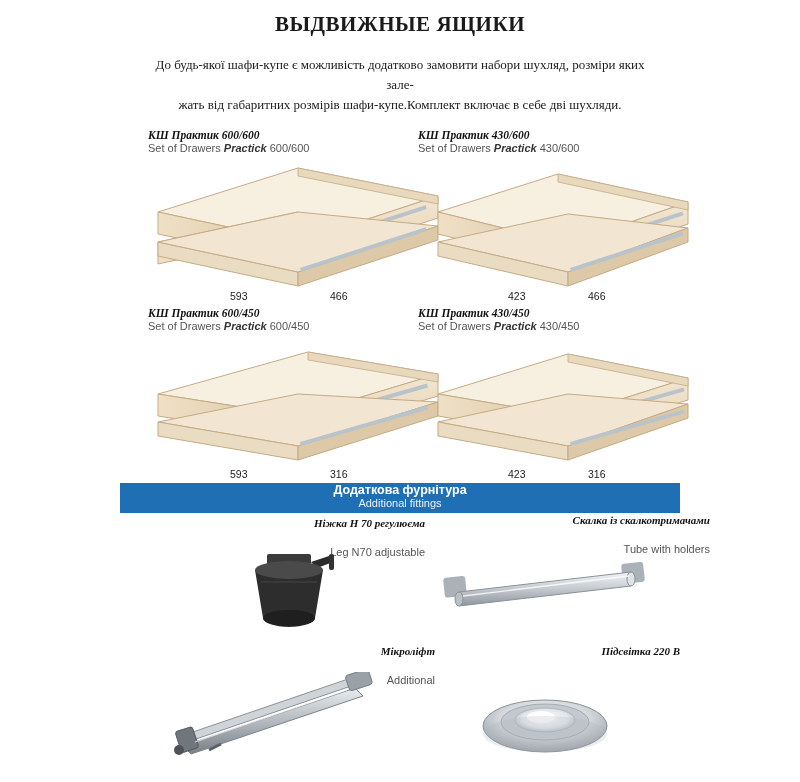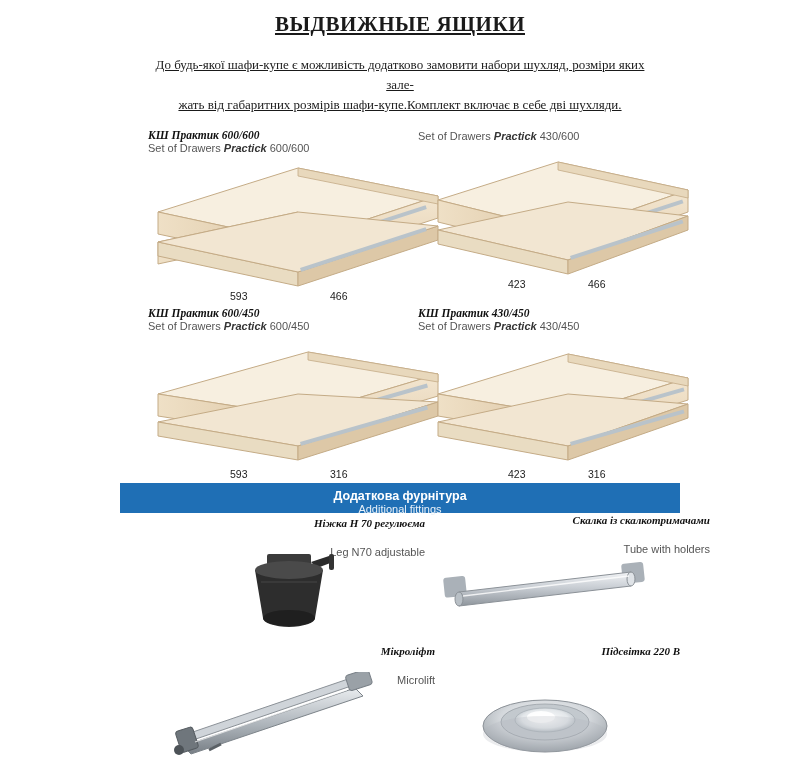--- a/index.html
+++ b/index.html
@@ -4,21 +4,21 @@
 <style>
   html,body{margin:0;padding:0;}
   body{
     width:800px;height:782px;
     background:#ffffff;
     font-family:"Liberation Sans", sans-serif;
     color:#1a1a1a;
     position:relative;
     overflow:hidden;
   }
-  .page{position:relative;width:800px;height:641px;text-decoration:underline;}
+  .page{position:relative;width:800px;height:641px;}
 
   .title{
     text-align:center;
     font-family:"Liberation Serif", serif;
     font-weight:bold;
     font-size:21px;
     letter-spacing:.5px;
     padding-top:12px;
   }
 
@@ -70,21 +70,21 @@
   .banner{
     position:absolute;
     left:120px;top:483px;
     width:560px;height:30px;
     background:#1f6fb5;
     color:#ffffff;
     text-align:center;
   }
   .banner .b1{
     font-size:12.5px;font-weight:bold;
-    padding-top:6px;line-height:1.15;
+    padding-top:0;line-height:1.15;
   }
   .banner .b2{
     font-size:11px;line-height:1.1;
     color:#e8f1f9;
   }
 
   
   .fit{position:absolute;text-align:right;}
   .fit .f1{
     font-family:"Liberation Serif", serif;
@@ -149,20 +149,21 @@
           <rect x="152" y="108" width="132" height="4" fill="#b9c3ca" transform="rotate(-18 152 108)"></rect>
         </svg>
       </div>
       <div class="dims">
         <span class="dimnum" style="left:82px;">593</span>
         <span class="dimnum" style="left:182px;">466</span>
       </div>
     </div>
 
     <div class="cell" style="left:418px;top:0px;">
+      <div class="lbl1">КШ Практик 430/600</div>
       <div class="lbl2"><span>Set of Drawers </span><i>Practick</i><span> 430/600</span></div>
       <div class="art">
         <svg width="300" height="128" viewBox="0 0 300 128">
           <polygon points="20,52 140,14 270,42 150,84" fill="#f7efe0" stroke="#c4ab86" stroke-width="1"></polygon>
           <polygon points="20,52 150,84 150,106 20,74" fill="url(#wB)" stroke="#c4ab86" stroke-width="1"></polygon>
           <polygon points="150,84 270,42 270,64 150,106" fill="url(#wA)" stroke="#c4ab86" stroke-width="1"></polygon>
           <polygon points="140,14 270,42 270,50 140,22" fill="#e8d8bc" stroke="#c4ab86" stroke-width=".8"></polygon>
           <rect x="152" y="88" width="118" height="4" fill="#b9c3ca" transform="rotate(-18 152 88)"></rect>
           <polygon points="20,82 150,54 270,68 150,112" fill="#f2e6d2" stroke="#c4ab86" stroke-width="1"></polygon>
           <polygon points="20,82 150,112 150,126 20,96" fill="#e9dcc2" stroke="#c4ab86" stroke-width="1"></polygon>
@@ -262,21 +263,21 @@
       <rect x="186" y="12" width="22" height="20" rx="3" fill="#aab1b8" transform="rotate(-6 186 12)"></rect>
       <polygon points="24,40 196,20 196,34 24,54" fill="url(#mt)" stroke="#8b9197" stroke-width="1"></polygon>
       <ellipse cx="24" cy="47" rx="4" ry="7" fill="#b9c0c6" stroke="#8b9197"></ellipse>
       <ellipse cx="196" cy="27" rx="4" ry="7" fill="#dfe3e7" stroke="#8b9197"></ellipse>
       <path d="M28 44 L194 24" stroke="#ffffff" stroke-width="1.4" opacity=".8"></path>
     </svg>
   </div>
 
   <div class="fit" style="left:245px;top:645px;width:190px;">
     <div class="f1">Мікроліфт</div>
-    <div class="f2">Microlift</div>
+    <div class="f2">Additional</div>
   </div>
   <div style="position:absolute;left:165px;top:672px;">
     <svg width="220" height="100" viewBox="0 0 220 100">
       <defs>
         <linearGradient id="ml" x1="0" y1="0" x2="0" y2="1">
           <stop offset="0%" stop-color="#e9ecef"></stop>
           <stop offset="55%" stop-color="#aeb5bb"></stop>
           <stop offset="100%" stop-color="#787f86"></stop>
         </linearGradient>
       </defs>

